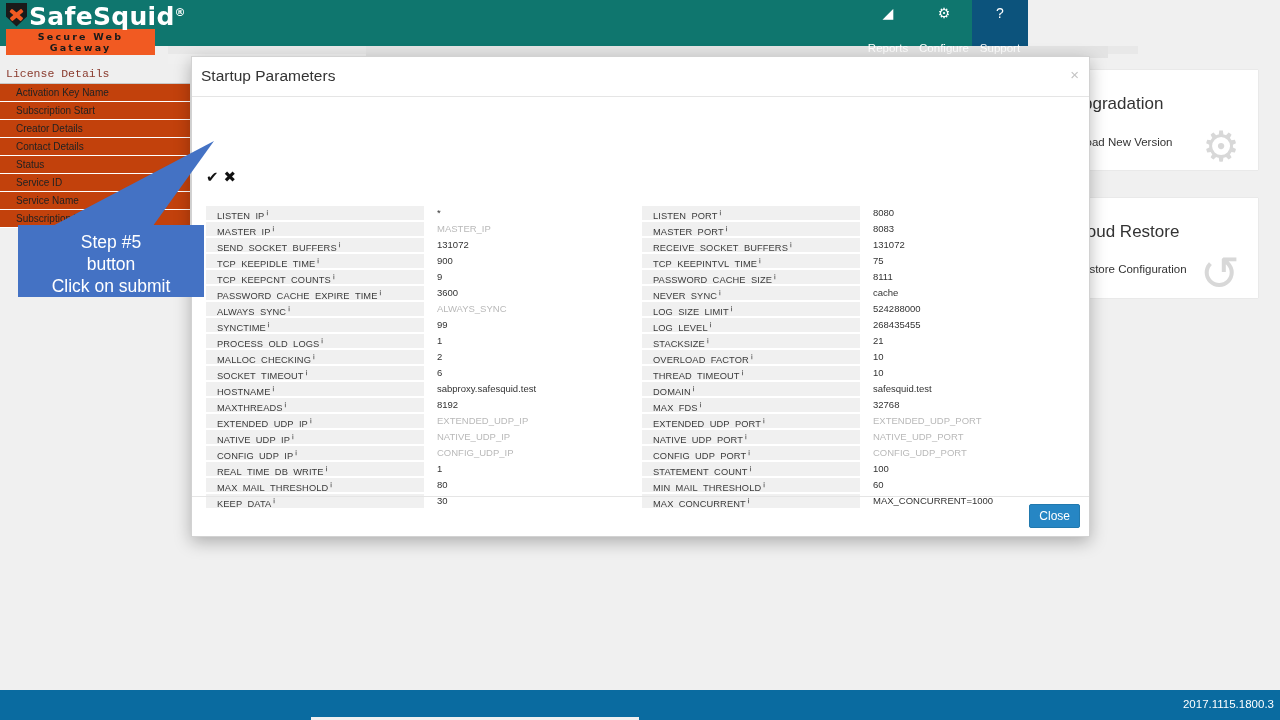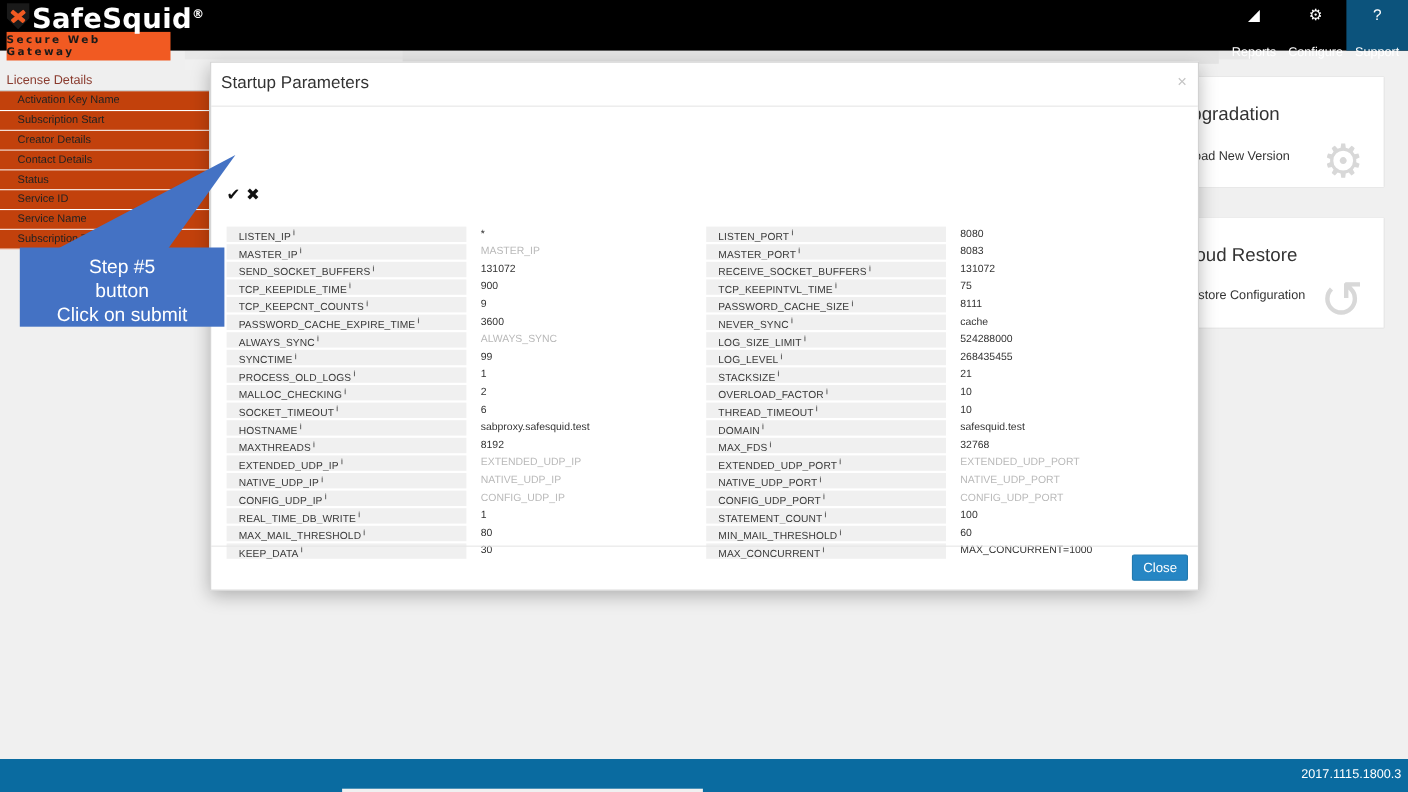--- a/index.html
+++ b/index.html
@@ -6,22 +6,22 @@
   html, body {
     width: 1280px; height: 720px;
     font-family: "Liberation Sans", sans-serif;
     background: #f0f0f0;
     overflow: hidden;
   }
   #root { position: relative; width: 1280px; height: 720px; }
 
   
   .topbar {
-    position: absolute; left: 0; top: 0; width: 1280px; height: 46px;
-    background: #000000;
+    position: absolute; left: 0; top: 0; width: 1028px; height: 46px;
+    background: #0f766e;
   }
   .logo-wrap { position: absolute; left: 6px; top: 2px; width: 160px; height: 42px; }
   .logo-row { display: flex; align-items: center; height: 25px; }
   .logo-shield {
     width: 21px; height: 24px; margin-right: 2px; position: relative; flex: none;
   }
   .logo-shield .sh {
     position: absolute; inset: 0;
     background: #1a1a1a;
     clip-path: polygon(0 0, 100% 0, 100% 58%, 50% 100%, 0 58%);
@@ -33,21 +33,21 @@
   .logo-shield .x1 { transform: rotate(40deg); }
   .logo-shield .x2 { transform: rotate(-40deg); }
   .logo-text {
     color: #fff; font-size: 25px; font-weight: bold; letter-spacing: .3px;
     font-family: "DejaVu Sans", sans-serif; line-height: 25px;
   }
   .logo-text sup { font-size: 11px; vertical-align: super; }
   .logo-tag {
     margin-top: 2px; background: #f15a22; color: #1a1a1a;
     font-size: 9.5px; font-weight: bold; letter-spacing: 2.2px;
-    text-align: left; padding: 2px 0 2px 0; width: 149px;
+    text-align: center; padding: 2px 0 2px 0; width: 149px;
     font-family: "DejaVu Sans", sans-serif;
   }
 
   .nav { position: absolute; right: 0; top: 0; height: 46px; display: flex; }
   .nav-item {
     width: 56px; height: 46px; color: #fff; text-align: center;
     font-size: 11.5px; padding-top: 5px; cursor: pointer;
   }
   .nav-item.active { background: #0c537c; }
   .nav-ico { display: block; height: 17px; line-height: 17px; font-size: 14px; }
@@ -56,21 +56,21 @@
   
   .bg-panel-left {
     position: absolute; left: 0; top: 46px; width: 168px; height: 18px;
     background: #efefef;
   }
   .sidebar {
     position: absolute; left: 0; top: 64px; width: 190px;
   }
   .sb-head {
     font-size: 11.5px; color: #8a3b2e; padding: 3px 0 3px 6px;
-    background: #efefef; border-bottom: 1px solid #c8c8c8;
+    background: #efefef; border-bottom: 1px solid #c8c8c8; font-family: Liberation Mono, monospace;
   }
   .sb-item {
     font-size: 10px; color: #222; padding: 3px 0 3px 16px;
     background: #c2410c; border-bottom: 1px solid #fff;
   }
   .bg-strip {
     position: absolute; left: 168px; top: 46px; width: 970px; height: 8px;
     background: #e8e8e8;
   }
   .bg-strip2 {

